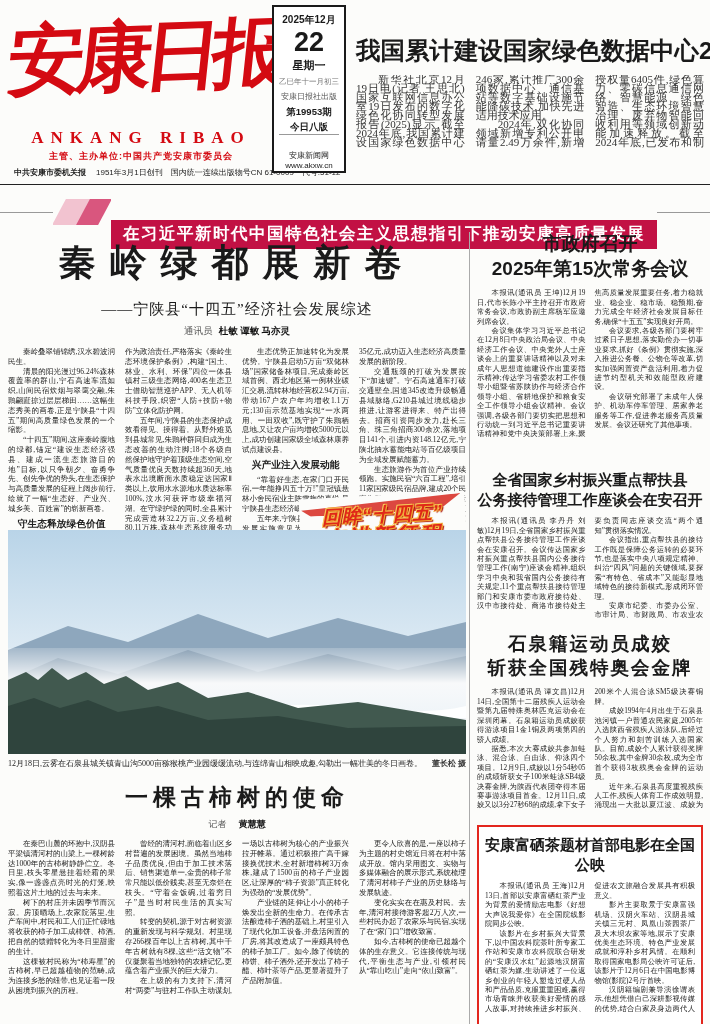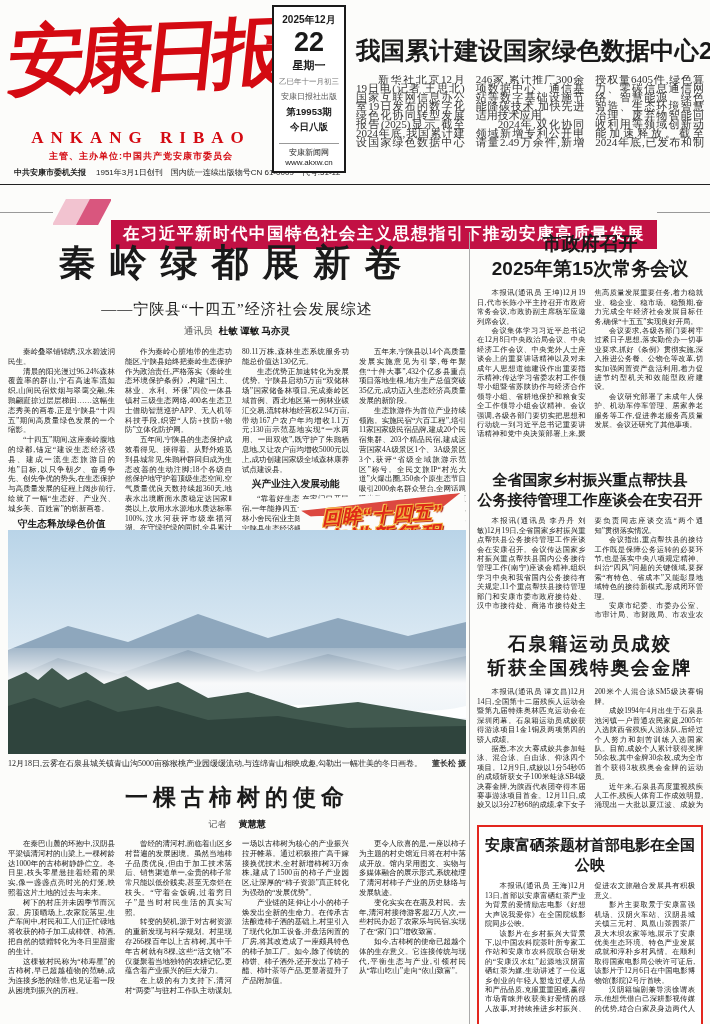--- a/index.html
+++ b/index.html
@@ -20,21 +20,21 @@
   .datebox{position:absolute;left:272px;top:5px;width:74px;height:168px;border:2px solid #1a1a1a;
       background:#fff;display:flex;flex-direction:column;align-items:center;padding:6px 2px 4px 2px;box-sizing:border-box;
       font-family:"Liberation Sans",sans-serif;}
   .datebox .ym{font-size:10px;font-weight:bold;}
   .datebox .day{font-size:27px;font-weight:bold;line-height:30px;}
   .datebox .wk{font-size:11px;font-weight:bold;margin-top:1px;}
   .datebox .lunar{font-size:7.5px;color:#777;margin-top:4px;}
   .datebox .pub{font-size:8px;color:#555;margin-top:4px;font-family:"Liberation Serif",serif;}
   .datebox .issue{font-size:9.5px;font-weight:bold;margin-top:4px;}
   .datebox .pages{font-size:9.5px;font-weight:bold;margin-top:2px;}
-  .datebox .net{margin-top:auto;border-top:1px solid #999;padding-top:3px;width:90%;text-align:center;}
+  .datebox .net{margin-top:auto;border-top:1px solid #999;padding-top:15px;width:90%;text-align:center;}
   .datebox .net .n1{font-size:8px;}
   .datebox .net .n2{font-size:8px;}
   
   .top-story{position:absolute;left:356px;top:36px;width:348px;}
   .top-story h1{margin:0 0 10px 0;font-size:24.5px;line-height:1.2;font-weight:900;
       font-family:"Liberation Sans",sans-serif;letter-spacing:0;white-space:nowrap;}
   .top-story .body{column-count:3;column-gap:11px;font-size:11px;line-height:9px;
       text-align:justify;height:80px;overflow:hidden;color:#333;}
   .header-rule{position:absolute;left:0;top:184px;width:710px;border-top:1.5px solid #222;}
   
@@ -154,20 +154,21 @@
         <p class="para">秦岭叠翠铺锦绣,汉水碧波润民生。</p>
         <p class="para">清晨的阳光漫过96.24%森林覆盖率的群山,宁石高速车流如织,山间民宿炊烟与翠霭交融,朱鹮翩跹掠过层层梯田……这幅生态秀美的画卷,正是宁陕县“十四五”期间高质量绿色发展的一个缩影。</p>
         <p class="para">“十四五”期间,这座秦岭腹地的绿都,锚定“建设生态经济强县、建成一流生态旅游目的地”目标,以只争朝夕、奋勇争先、创先争优的势头,在生态保护与高质量发展的征程上阔步前行,绘就了一幅“生态好、产业兴、城乡美、百姓富”的崭新画卷。</p>
         <p class="col-subhead">守生态释放绿色价值</p>
         <p class="para">作为秦岭心脏地带的生态功能区,宁陕县始终把秦岭生态保护作为政治责任,严格落实《秦岭生态环境保护条例》,构建“国土、林业、水利、环保”四位一体县镇村三级生态网络,400名生态卫士借助智慧巡护APP、无人机等科技手段,织密“人防+技防+物防”立体化防护网。</p>
         <p class="para">五年间,宁陕县的生态保护成效看得见、摸得着。从野外难觅到县城常见,朱鹮种群回归成为生态改善的生动注脚;18个各级自然保护地守护着顶级生态空间,空气质量优良天数持续超360天,地表水出境断面水质稳定达国家Ⅱ类以上,饮用水水源地水质达标率100%,汶水河获评市级幸福河湖。在守绿护绿的同时,全县累计完成营造林32.2万亩,义务植树80.11万株,森林生态系统服务功能总价值达130亿元。</p>
         <p class="para">生态优势正加速转化为发展优势。宁陕县启动5万亩“双储林场”国家储备林项目,完成秦岭区域首例、西北地区第一例林业碳汇交易,流转林地经营权2.94万亩,带动167户农户年均增收1.1万元;130亩示范基地实现“一水两用、一田双收”,既守护了朱鹮栖息地,又让农户亩均增收5000元以上,成功创建国家级全域森林康养试点建设县。</p>
         <p class="col-subhead">兴产业注入发展动能</p>
         <p class="para">“靠着好生态,在家门口开民宿,一年能挣四五十万!”皇冠镇悬林小舍民宿业主陈雪梅的喜悦,是宁陕县生态经济崛起的缩影。</p>
         <p class="para">五年来,宁陕县以14个高质量发展实施意见为引擎,每年聚焦“十件大事”,432个亿多县重点项目落地生根,地方生产总值突破35亿元,成功迈入生态经济高质量发展的新阶段。</p>
+        <p class="para">交通瓶颈的打破为发展按下“加速键”。宁石高速通车打破交通壁垒,国道345改造升级畅通县域脉络,G210县城过境线稳步推进,让游客进得来、特产出得去。招商引资同步发力,赴长三角、珠三角招商300余次,落地项目141个,引进内资148.12亿元,宁陕北抽水蓄能电站等百亿级项目为全域发展赋能蓄力。</p>
         <p class="para">生态旅游作为首位产业持续领跑。实施民宿“六百工程”,培引11家国家级民宿品牌,建成20个民宿集群、203个精品民宿,建成运营国家4A级景区1个、3A级景区3个,获评“省级全域旅游示范区”称号。全民文旅IP“村光大道”火爆出圈,350余个原生态节目吸引2000余名群众登台,全网话题曝光量超12亿次,5次登上央视,直接带动旅游接待量同比增长40%,全县累计接待游客314.81万人次,实现旅游花费15.17亿元,同比增长74.16%、60.8%。</p>
       </div>
   </div>
 
   <div class="slogan">
     <div class="swoosh"></div>
     <div class="l1">回眸“十四五”</div>
     <div class="l2">奋进新征程</div>
   </div>
 

